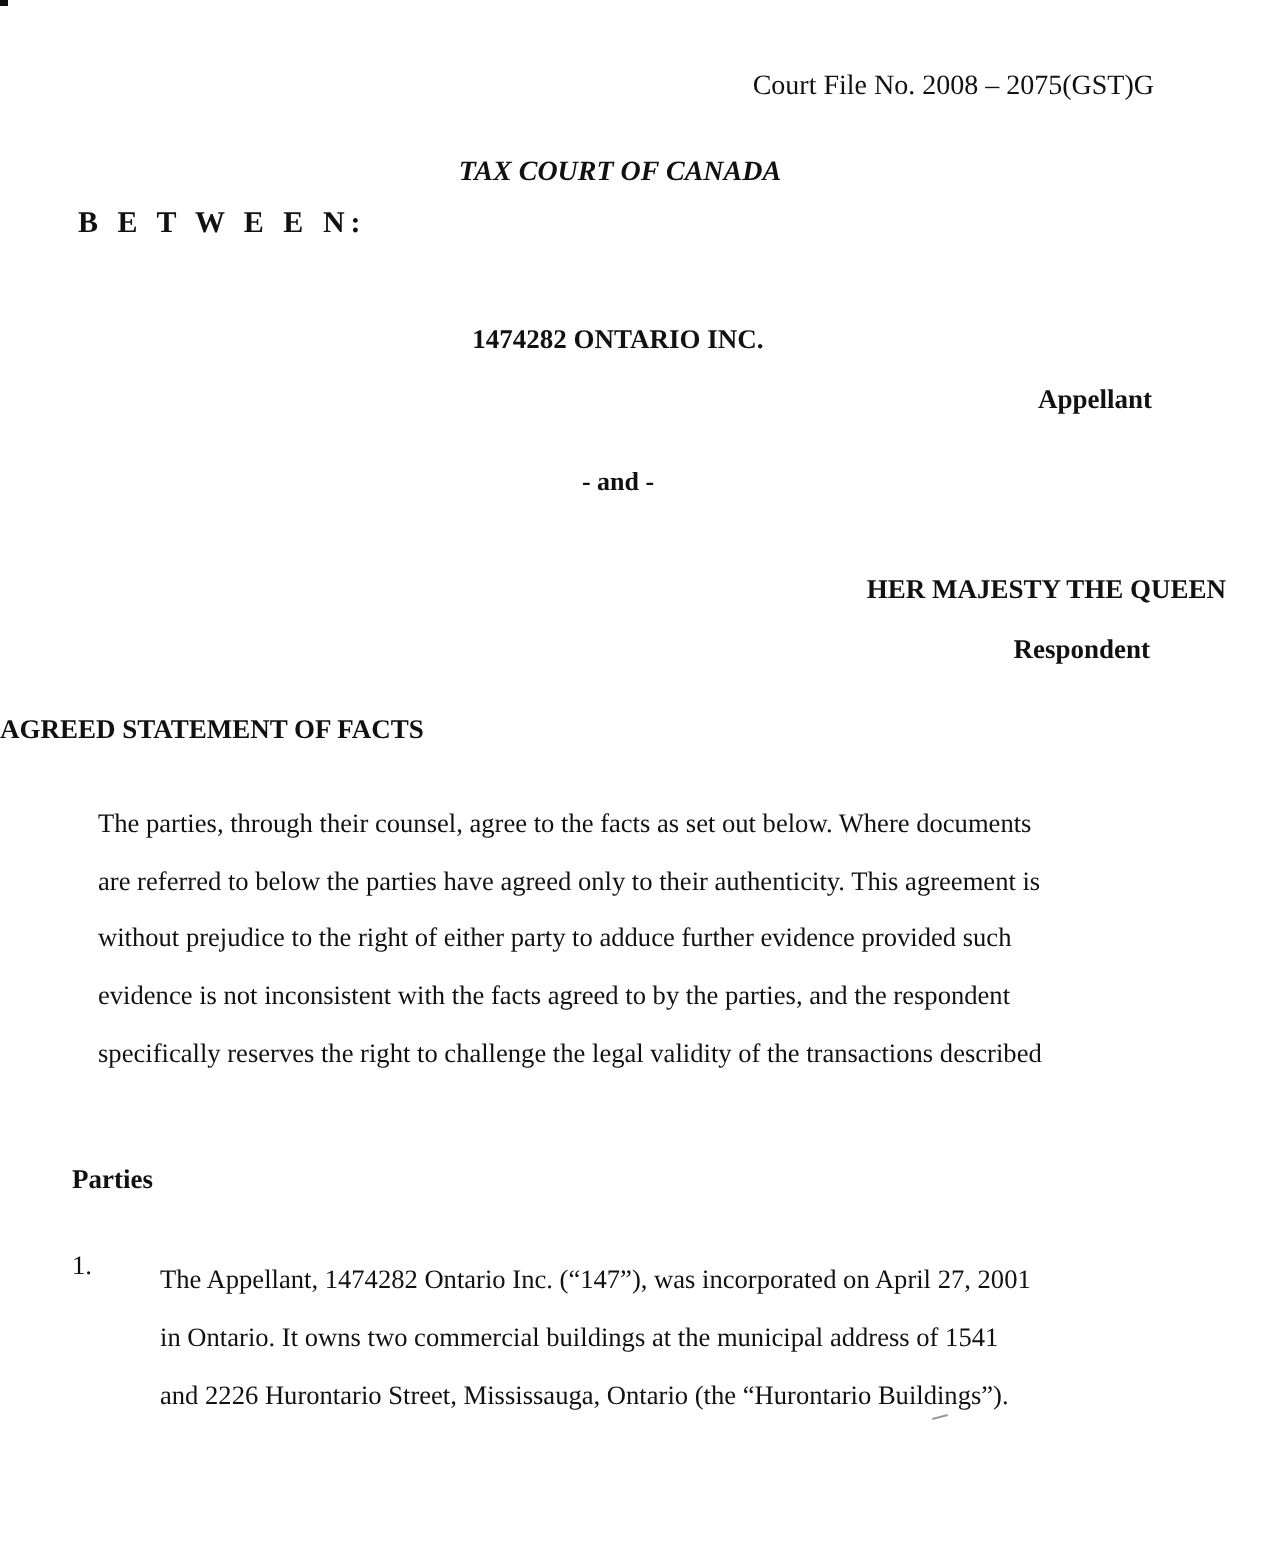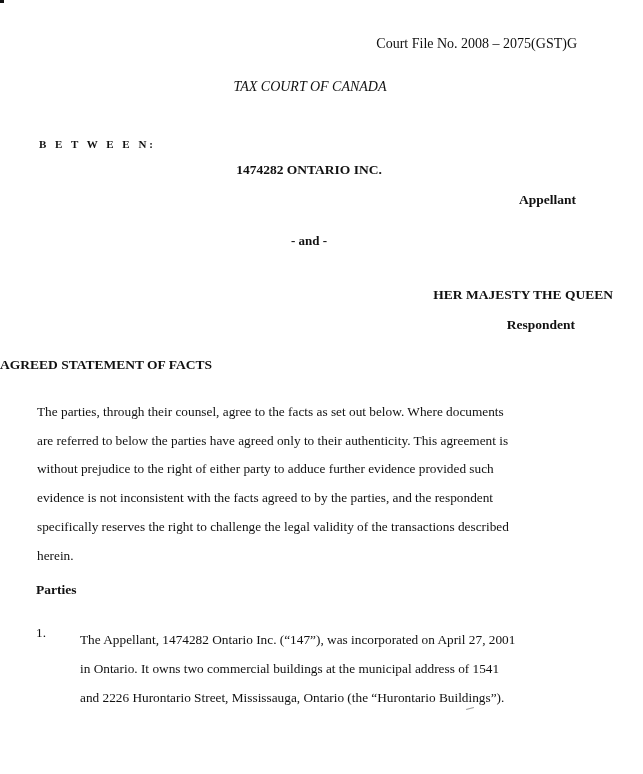--- a/index.html
+++ b/index.html
@@ -4,30 +4,30 @@
 <style>
   html, body { margin: 0; padding: 0; background: #ffffff; }
   body {
     width: 643px; height: 774px; position: relative; overflow: hidden;
     font-family: "Liberation Serif", "DejaVu Serif", serif;
     color: #111111;
   }
   .corner-mark { position: absolute; left: 0; top: 0; width: 4px; height: 3px; background: #111; }
   .abs { position: absolute; white-space: nowrap; }
   .file-no { right: 66px; top: 36px; font-size: 14px; text-align: right; }
-  .court { left: 0; width: 620px; text-align: center; top: 79px; font-size: 14px; font-style: italic; font-weight: normal; }
-  .between { left: 39px; top: 138px; font-size: 11px; font-weight: bold; letter-spacing: 3px; }
+  .court { left: 0; width: 620px; text-align: center; top: 79px; font-size: 14px; font-style: italic; font-weight: bold; }
+  .between { left: 39px; top: 104px; font-size: 15px; font-weight: bold; letter-spacing: 3px; }
   .appellant-name { left: 0; width: 618px; text-align: center; top: 162px; font-size: 13.5px; font-weight: bold; }
   .appellant-role { right: 67px; top: 192px; font-size: 13.5px; font-weight: bold; }
   .and { left: 0; width: 618px; text-align: center; top: 233px; font-size: 13px; font-weight: bold; }
   .respondent-name { left: 0; width: 613px; text-align: right; top: 287px; font-size: 13.5px; font-weight: bold; }
   .respondent-role { right: 68px; top: 317px; font-size: 13.5px; font-weight: bold; }
   .title { left: 0; width: 613px; text-align: left; top: 357px; font-size: 13.5px; font-weight: bold; }
   .intro { left: 37px; top: 398px; width: 560px; font-size: 13.3px; line-height: 28.7px; white-space: normal; }
-  .intro span { display: block; white-space: nowrap; }
+  .intro span { display: block; white-space: nowrap; margin-left: 12px; }
   .section-head { left: 36px; top: 582px; font-size: 13.5px; font-weight: bold; }
   .para-num { left: 36px; top: 625px; font-size: 13.3px; }
   .para-body { left: 80px; top: 625px; font-size: 13.3px; line-height: 29px; }
   .para-body span { display: block; white-space: nowrap; }
   .speck { position: absolute; left: 466px; top: 708px; width: 8px; height: 1px; background: #999; transform: rotate(-15deg); }
 </style>
 </head>
 <body>
 
 <div class="corner-mark"></div>
@@ -43,21 +43,20 @@
 <div class="abs respondent-role">Respondent</div>
 
 <div class="abs title">AGREED STATEMENT OF FACTS</div>
 
 <div class="abs intro">
   <span>The parties, through their counsel, agree to the facts as set out below. Where documents</span>
   <span>are referred to below the parties have agreed only to their authenticity. This agreement is</span>
   <span>without prejudice to the right of either party to adduce further evidence provided such</span>
   <span>evidence is not inconsistent with the facts agreed to by the parties, and the respondent</span>
   <span>specifically reserves the right to challenge the legal validity of the transactions described</span>
-  <span>herein.</span>
 </div>
 
 <div class="abs section-head">Parties</div>
 
 <div class="abs para-num">1.</div>
 <div class="abs para-body">
   <span>The Appellant, 1474282 Ontario Inc. (“147”), was incorporated on April 27, 2001</span>
   <span>in Ontario.  It owns two commercial buildings at the municipal address of 1541</span>
   <span>and 2226 Hurontario Street, Mississauga, Ontario (the “Hurontario Buildings”).</span>
 </div>

